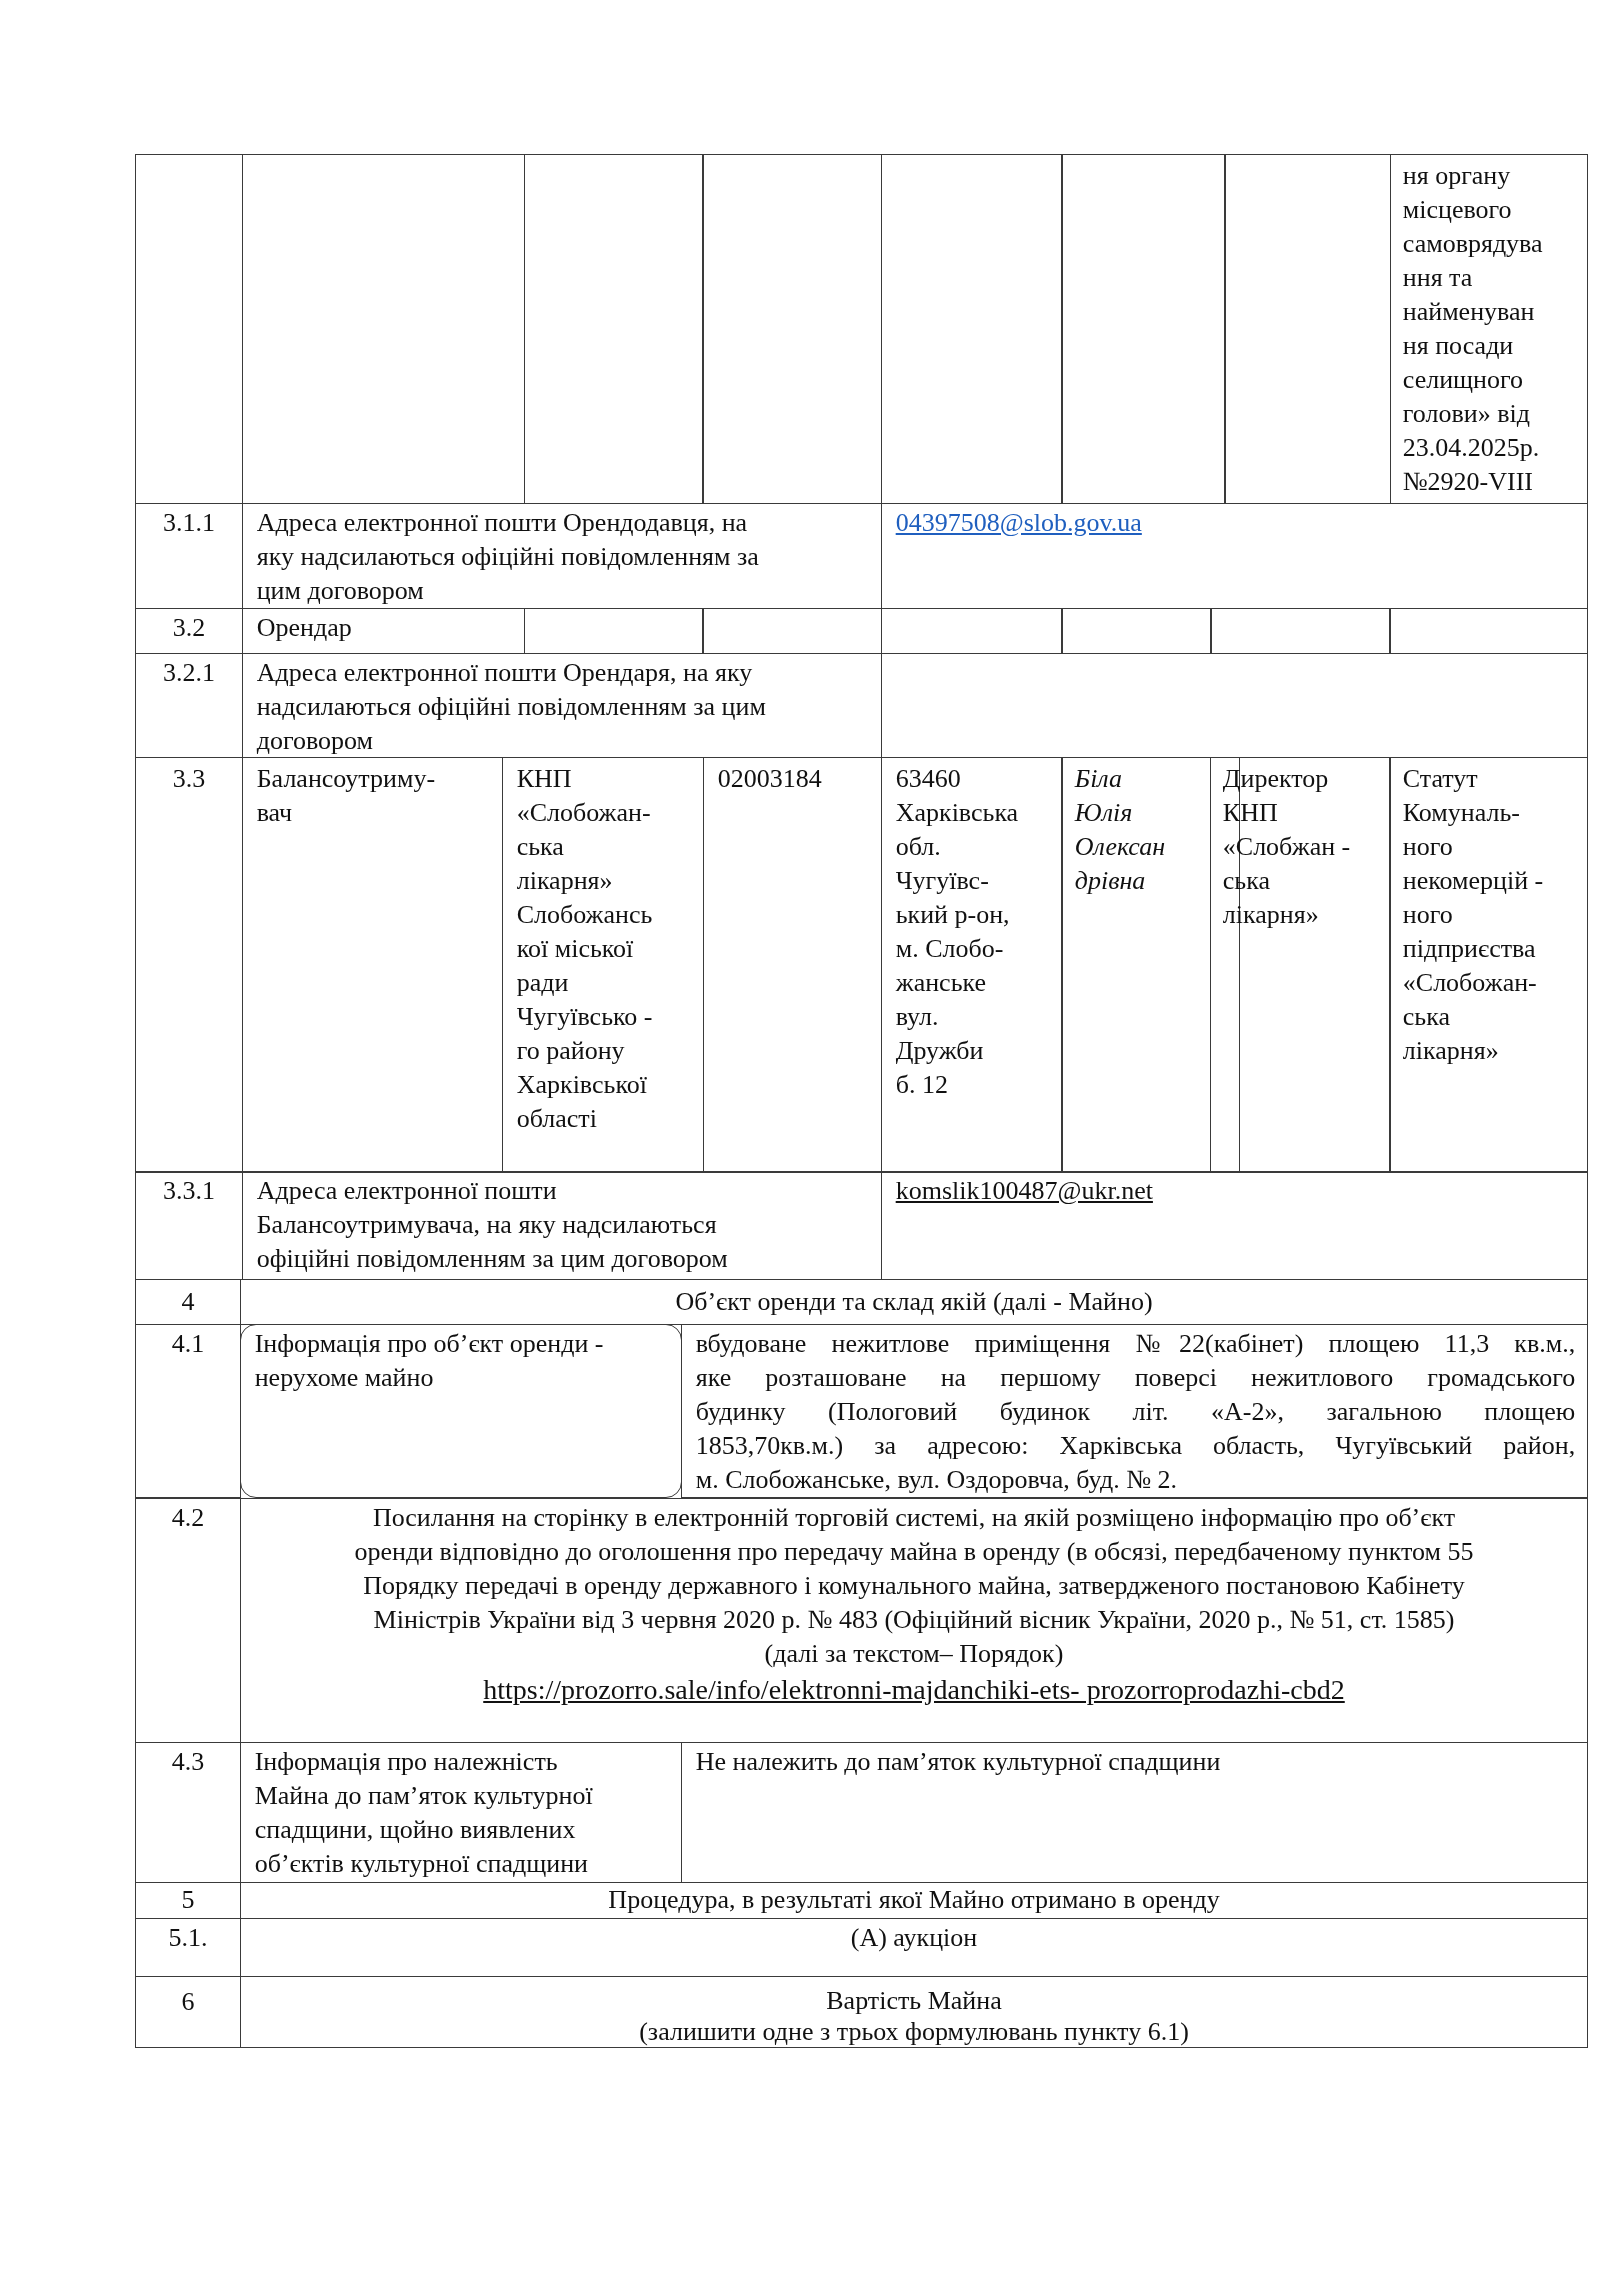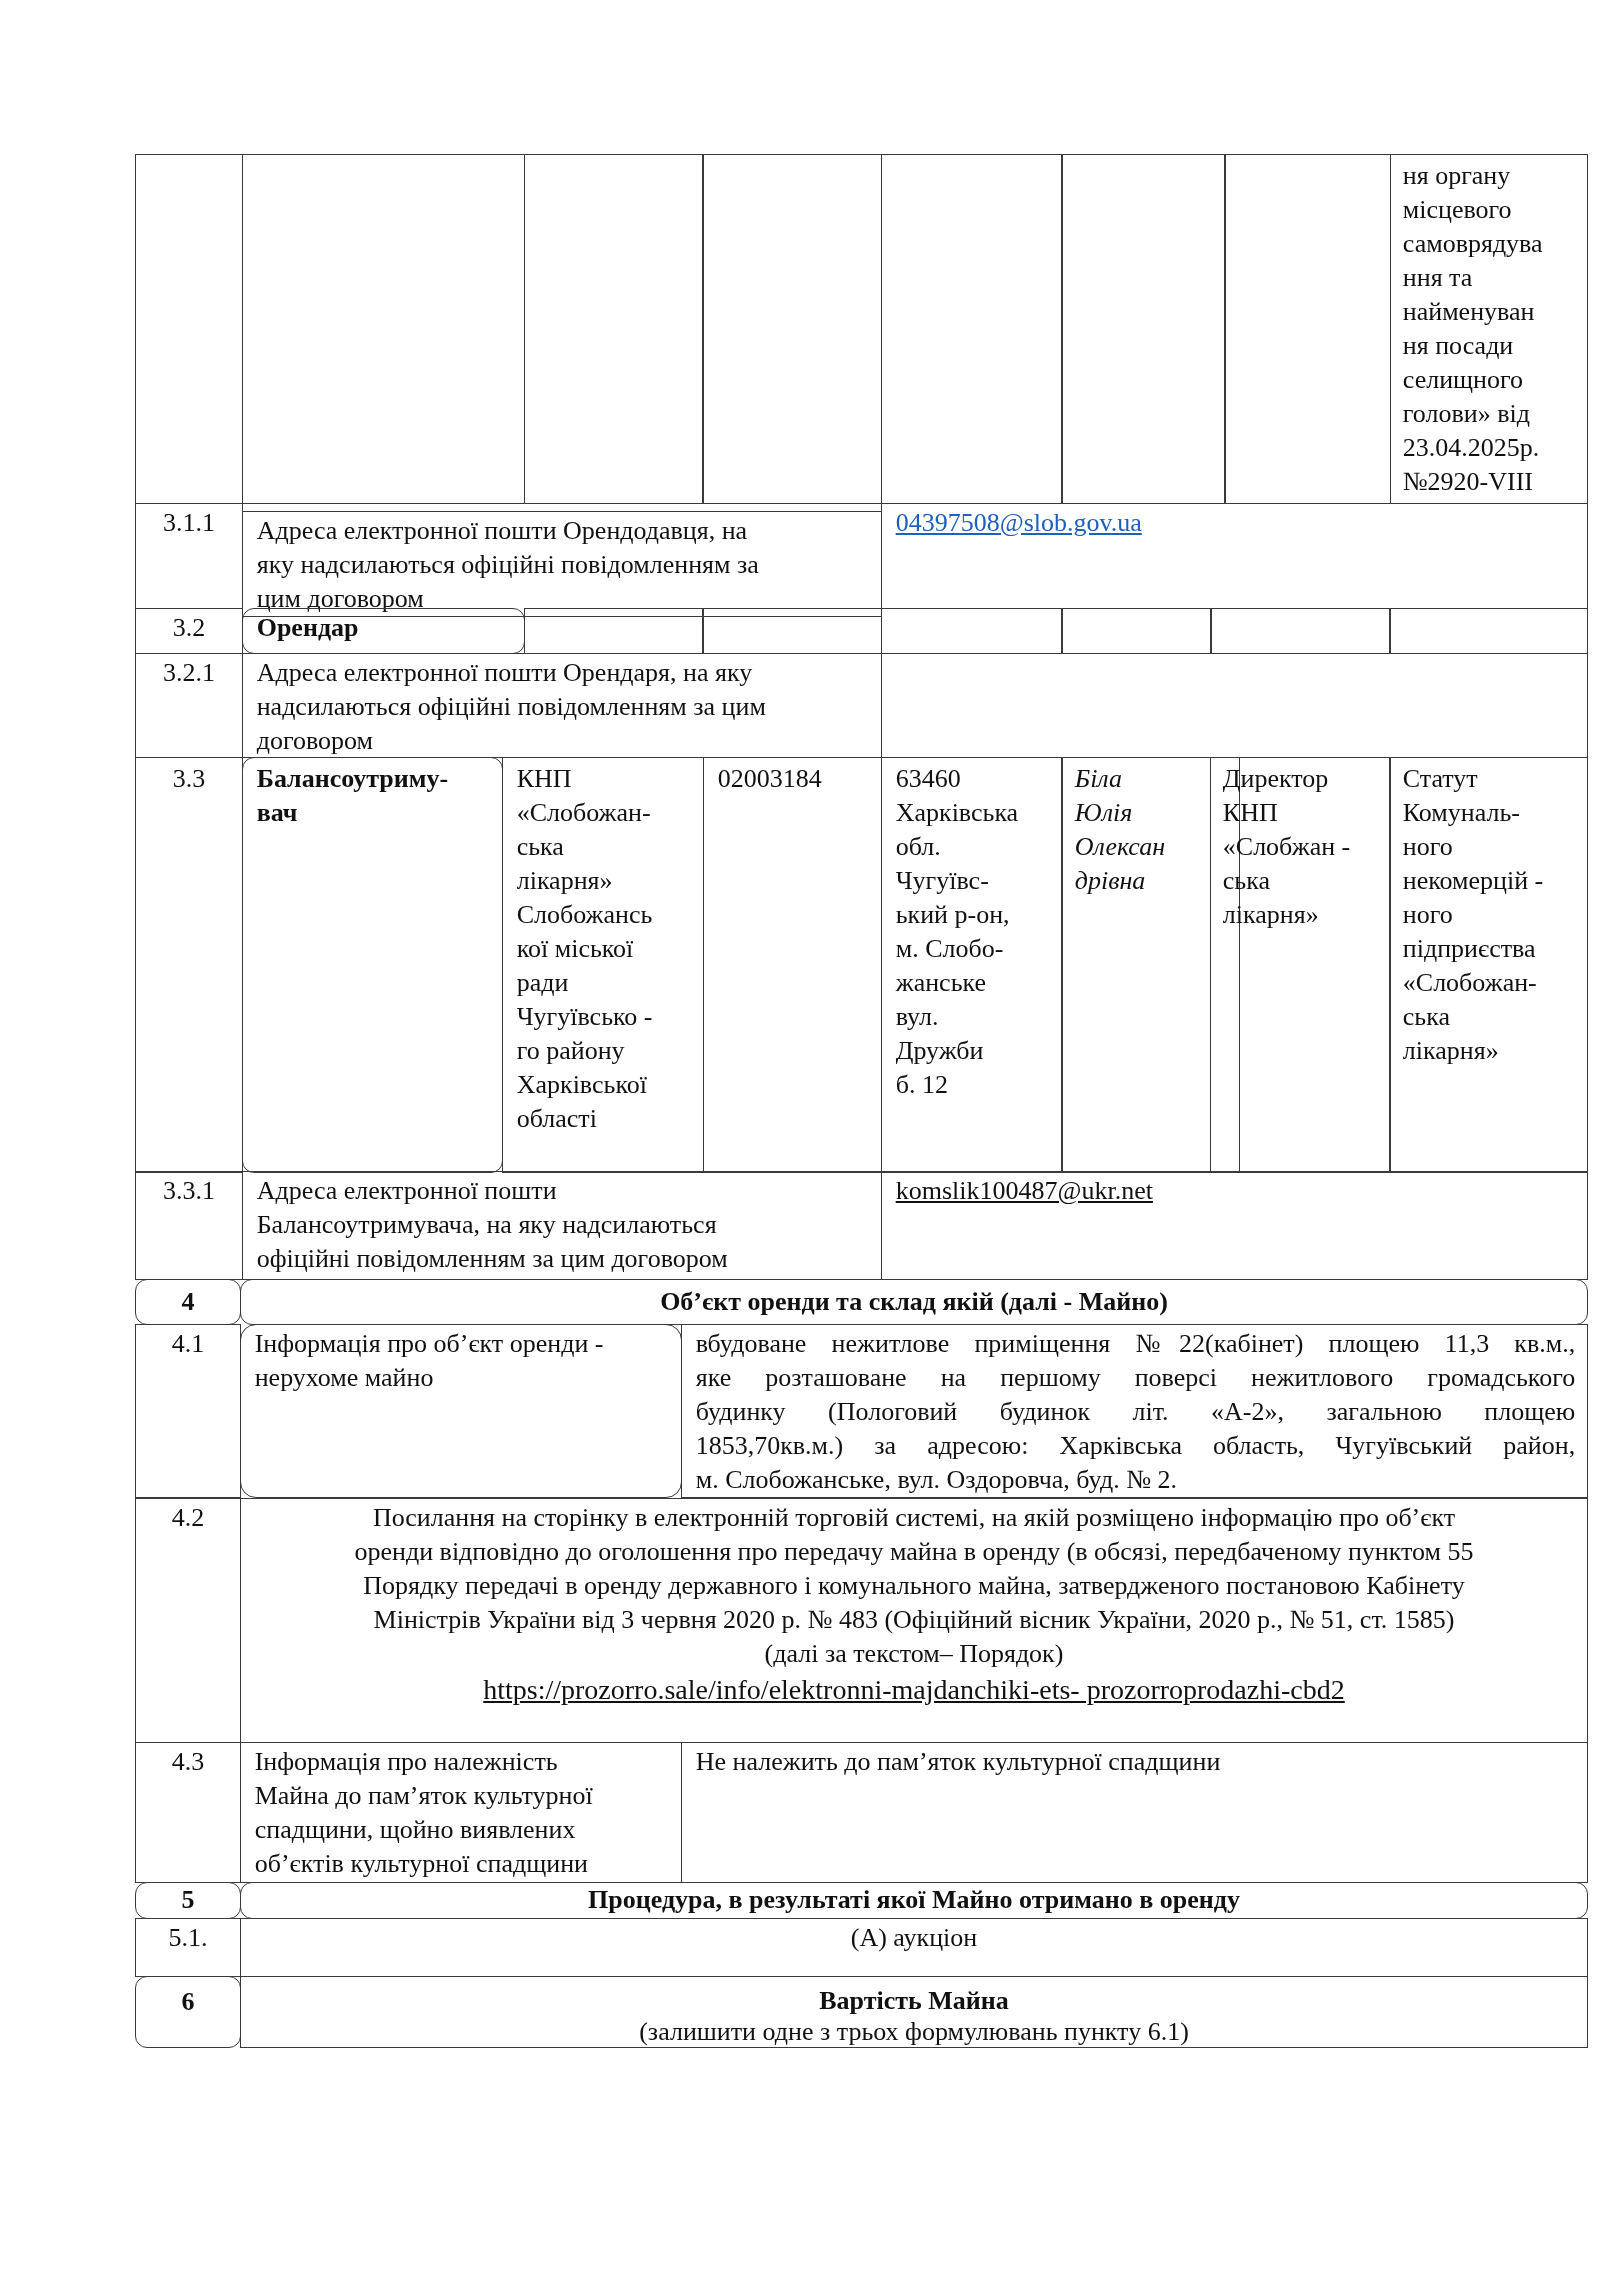--- a/index.html
+++ b/index.html
@@ -10,21 +10,21 @@
     }
     .page { position: absolute; left: 0; top: 0; width: 1621px; height: 2293px; }
     .cell {
       position: absolute; box-sizing: border-box;
       border: 1.5px solid #3a3a3a;
       font-size: 26px; line-height: 34px;
       padding: 2px 13.7px 0 13.7px;
       overflow: hidden;
     }
     .num { text-align: center; padding-left: 3.9px; padding-right: 3.9px; }
-    .bold { font-weight: bold; border-radius: 12px; }
+    .bold { font-weight: normal; }
     .center { text-align: center; }
     .link-blue { color: #1f5fbf; text-decoration: underline; }
     .link-black { color: #111111; text-decoration: underline; }
     .link-big { font-size: 28px; color: #111111; text-decoration: underline; }
     .ln { display: block; white-space: nowrap; }
     .just-line { display: block; text-align: justify; text-align-last: justify; white-space: normal; }
   </style>
 </head>
 <body>
 
@@ -44,21 +44,21 @@
     <span class="ln">ння та</span>
     <span class="ln">найменуван</span>
     <span class="ln">ня посади</span>
     <span class="ln">селищного</span>
     <span class="ln">голови» від</span>
     <span class="ln">23.04.2025р.</span>
     <span class="ln">№2920-VIII</span>
   </div>
 
   <div class="cell num" style="left:135px;top:503px;width:108px;height:106px;">3.1.1</div>
-  <div class="cell" style="left:242px;top:503px;width:640px;height:106px;margin-top:8px;">
+  <div class="cell" style="left:242px;top:503px;width:640px;height:106px;">
     <span class="ln">Адреса електронної пошти Орендодавця, на</span>
     <span class="ln">яку надсилаються офіційні повідомленням за</span>
     <span class="ln">цим договором</span>
   </div>
   <div class="cell" style="left:881px;top:503px;width:707px;height:106px;">
     <a class="link-blue">04397508@slob.gov.ua</a>
   </div>
 
   <div class="cell num" style="left:135px;top:608px;width:108px;height:46px;">3.2</div>
   <div class="cell bold" style="left:242px;top:608px;width:283px;height:46px;">Орендар</div>

